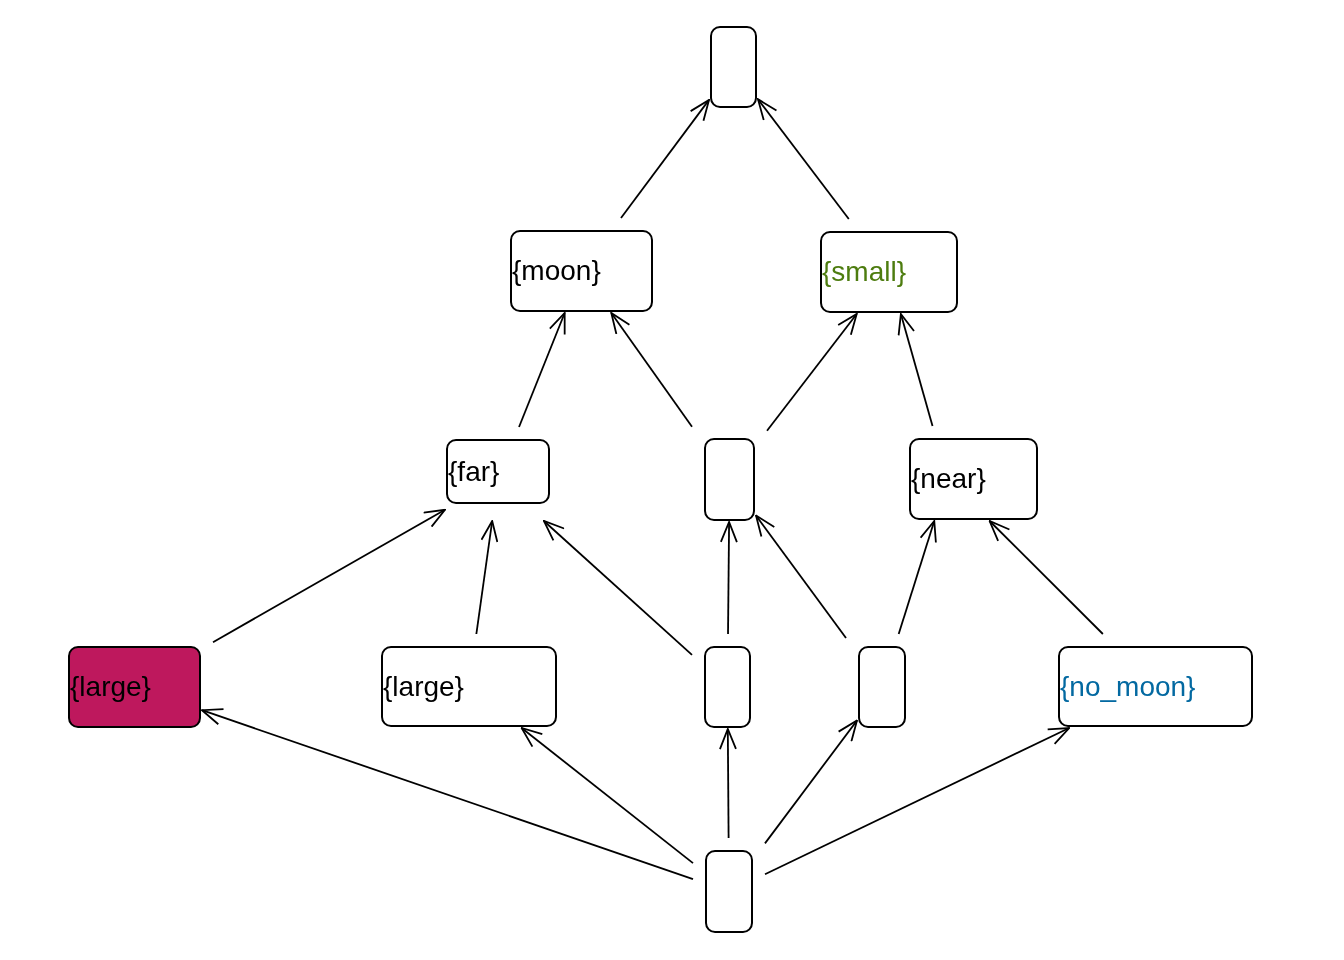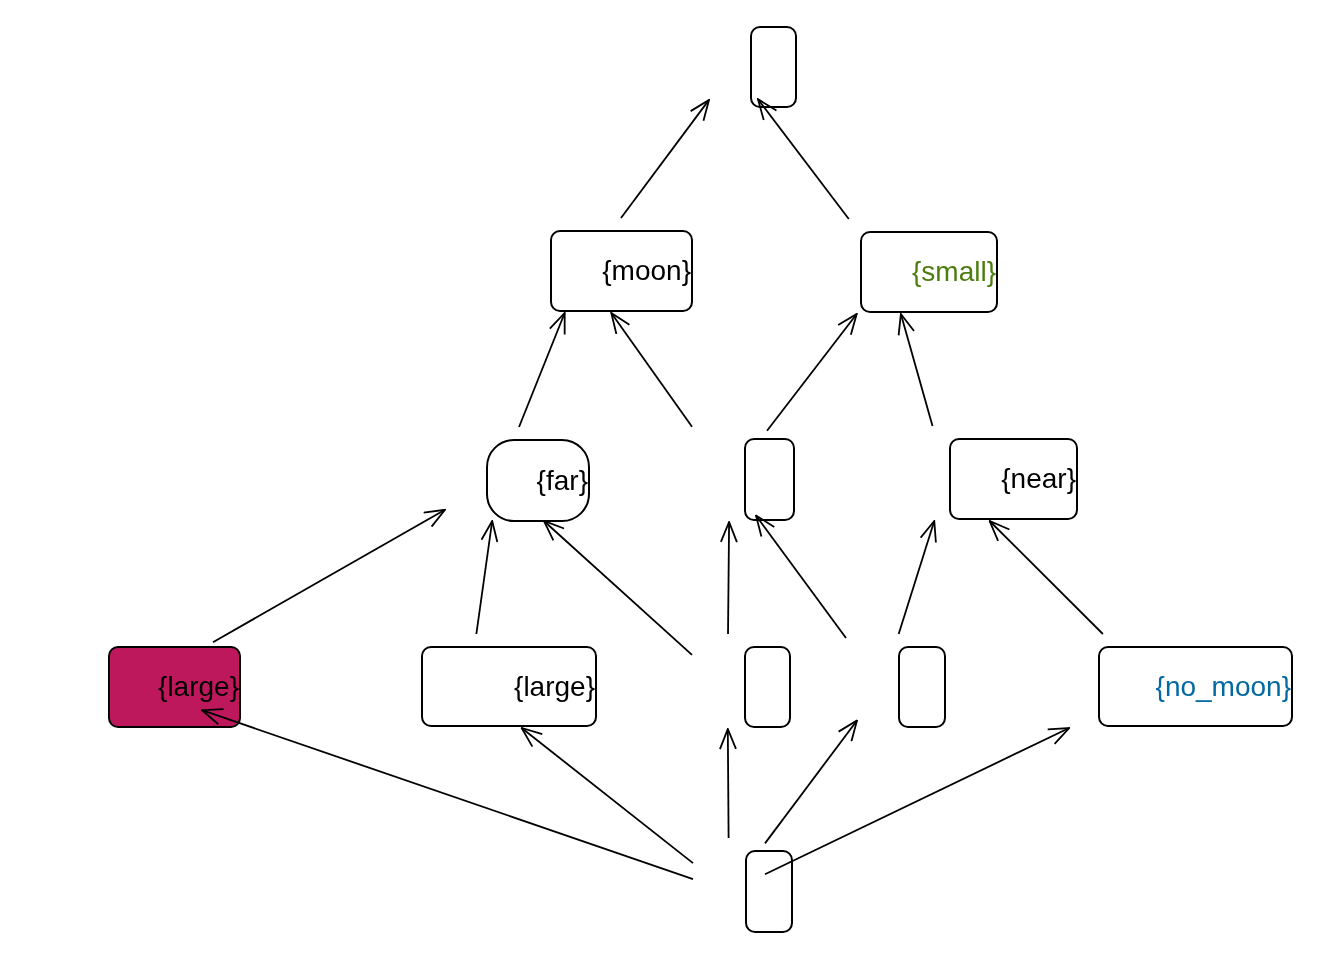--- a/index.html
+++ b/index.html
@@ -24,43 +24,42 @@
     pointer-events: none;
   }
   .node {
     position: absolute;
     box-sizing: border-box;
     background: #ffffff;
     border: 2px solid #000000;
     border-radius: 10px;
     display: flex;
     align-items: center;
-    justify-content: flex-end;
+    justify-content: flex-start;
     font-size: 28px;
     line-height: 1;
     color: #000000;
     white-space: nowrap;
-    margin-left: 40px;
   }
 </style>
 </head>
 <body>
 
 <div class="canvas">
   <div id="nodes-layer">
       <div class="node" style="left: 710px; top: 26px; width: 47px; height: 82px; background: rgb(255, 255, 255); border-color: rgb(0, 0, 0); color: rgb(0, 0, 0);">
         <span></span>
       </div>
       <div class="node" style="left: 510px; top: 230px; width: 143px; height: 82px; background: rgb(255, 255, 255); border-color: rgb(0, 0, 0); color: rgb(0, 0, 0);">
         <span>{moon}</span>
       </div>
       <div class="node" style="left: 820px; top: 231px; width: 138px; height: 82px; background: rgb(255, 255, 255); border-color: rgb(0, 0, 0); color: #4d7c0f;">
         <span>{small}</span>
       </div>
-      <div class="node" style="left: 446px; top: 439px; width: 104px; height: 83px; background: rgb(255, 255, 255); border-color: rgb(0, 0, 0); color: rgb(0, 0, 0); border-radius: 28px;">
+      <div class="node" style="left: 446px; top: 439px; width: 104px; height: 65px; background: rgb(255, 255, 255); border-color: rgb(0, 0, 0); color: rgb(0, 0, 0);">
         <span>{far}</span>
       </div>
       <div class="node" style="left: 704px; top: 438px; width: 51px; height: 83px; background: rgb(255, 255, 255); border-color: rgb(0, 0, 0); color: rgb(0, 0, 0);">
         <span></span>
       </div>
       <div class="node" style="left: 909px; top: 438px; width: 129px; height: 82px; background: rgb(255, 255, 255); border-color: rgb(0, 0, 0); color: rgb(0, 0, 0);">
         <span>{near}</span>
       </div>
       <div class="node" style="left: 68px; top: 646px; width: 133px; height: 82px; background: #be185d; border-color: rgb(0, 0, 0); color: rgb(0, 0, 0);">
         <span>{large}</span>

